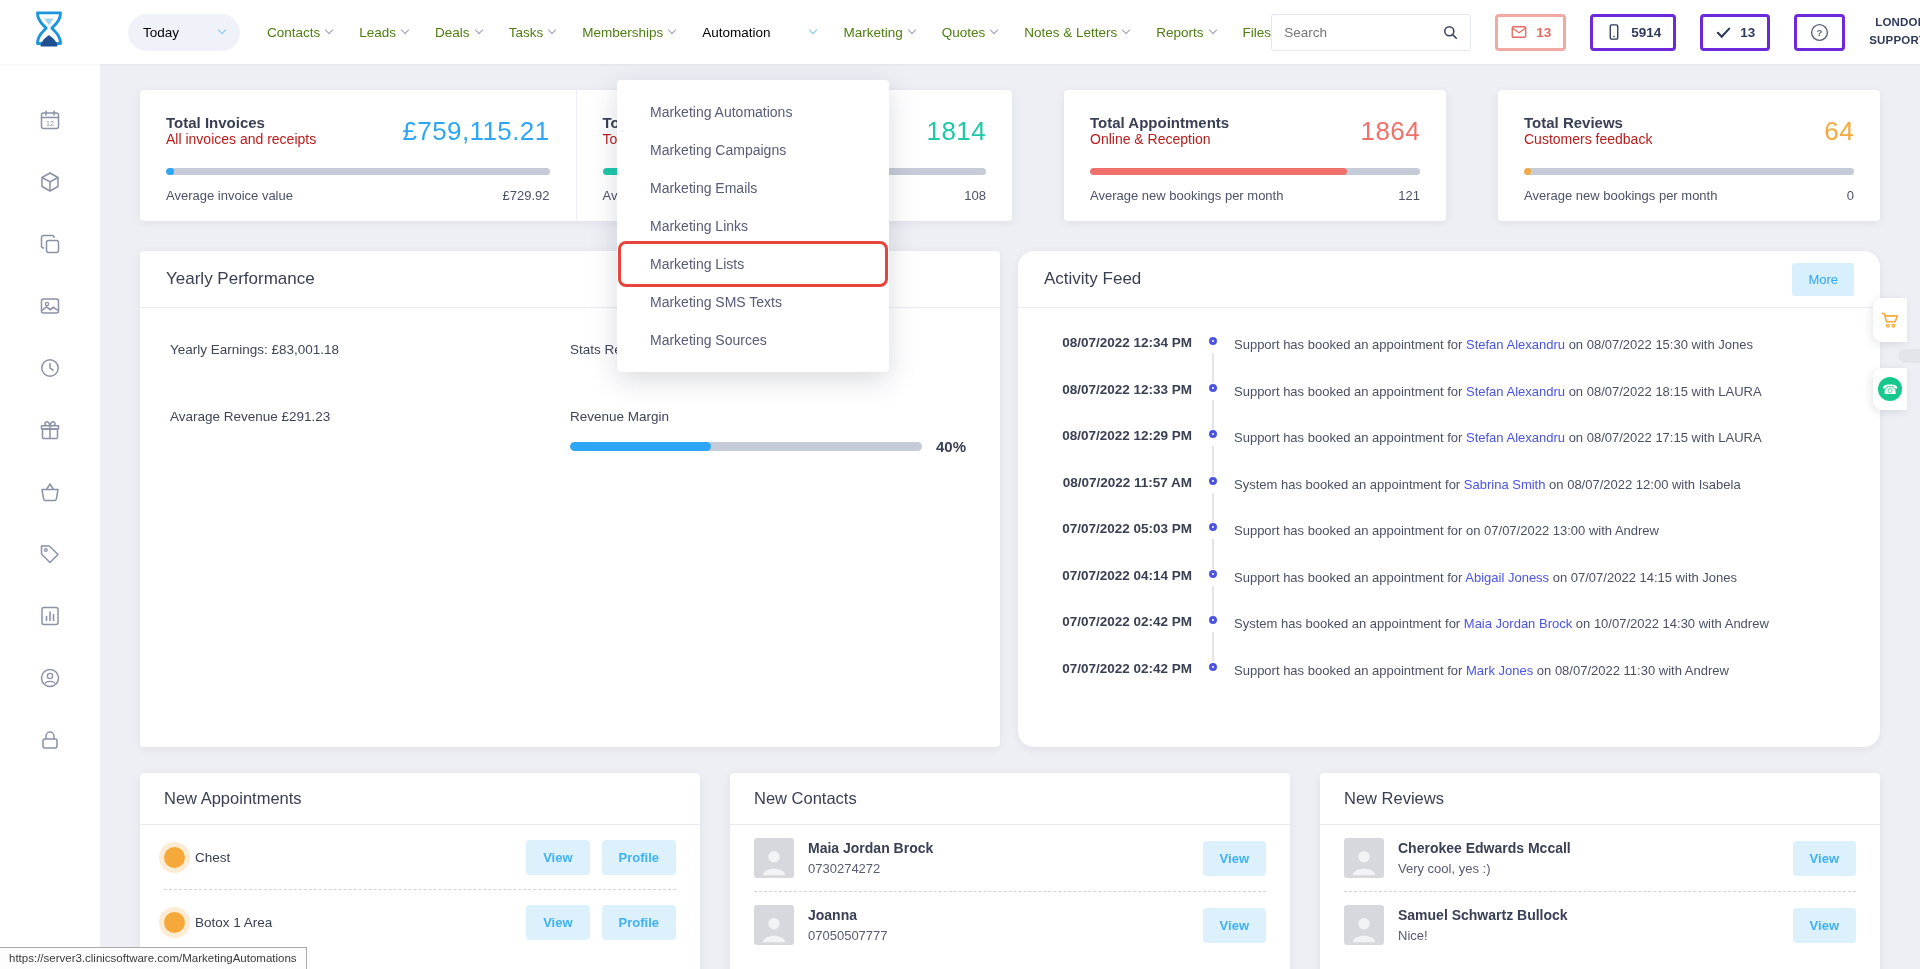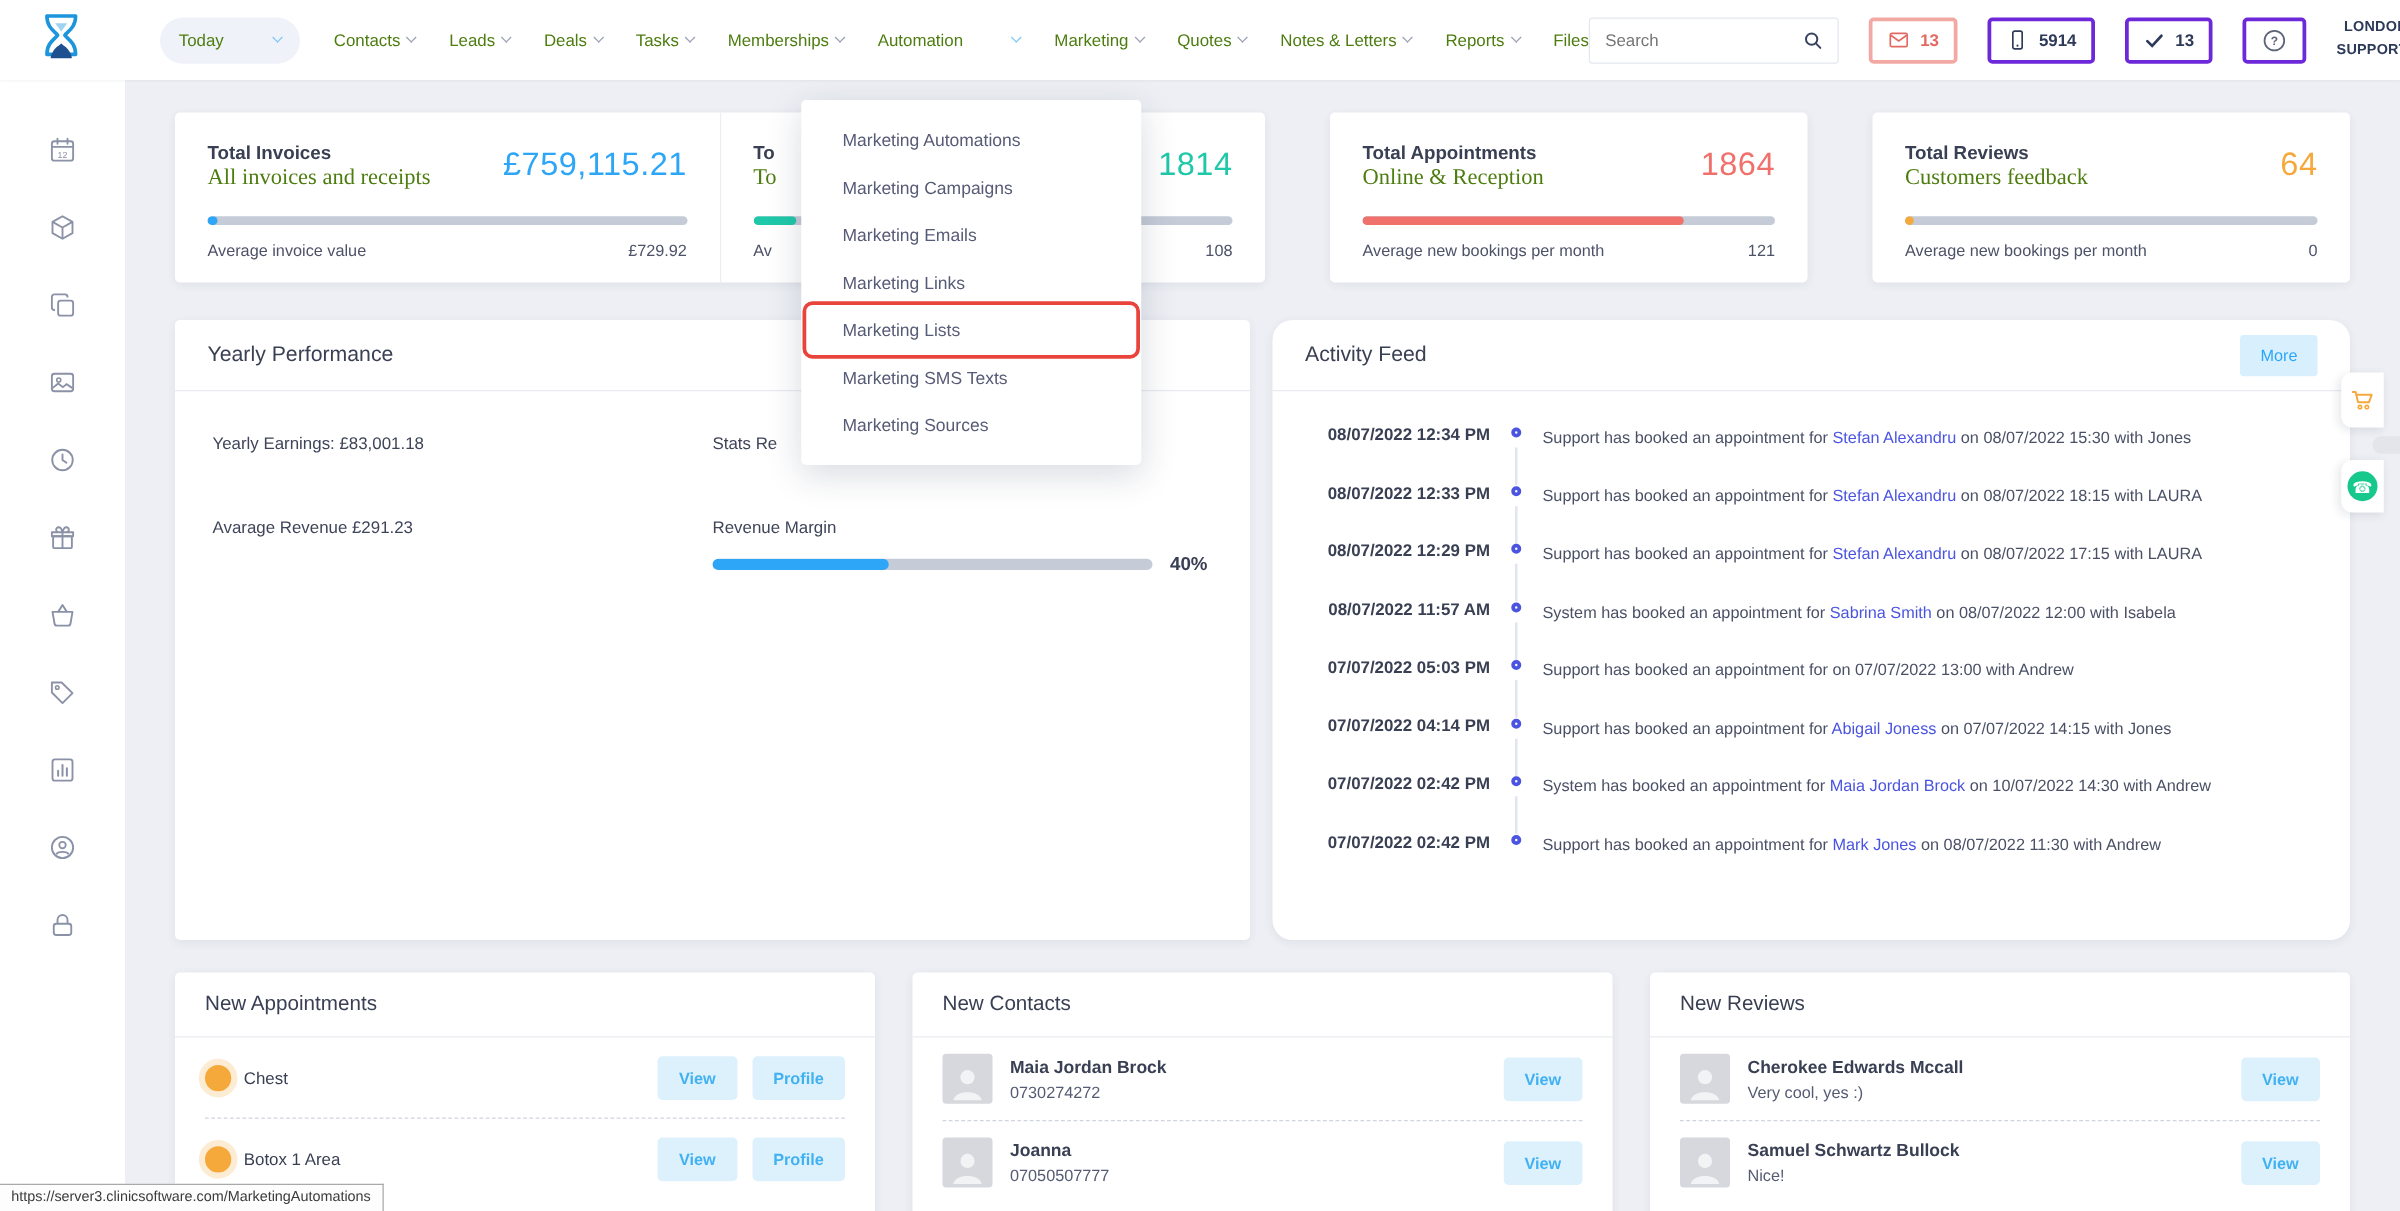--- a/index.html
+++ b/index.html
@@ -8,21 +8,21 @@
     width:1920px; height:969px; overflow:hidden; position:relative;
     background:#edeff4; font-family:"Liberation Sans", sans-serif;
   }
   
   .topbar { position:absolute; top:0; left:0; right:0; height:64px; background:#fff;
     display:flex; align-items:center; z-index:70; box-shadow:0 1px 2px rgba(20,30,60,.06); }
   .logo { margin-left:26px; width:46px; height:46px; flex:0 0 auto; }
   .nav { display:flex; align-items:center; gap:27px; margin-left:56px; }
   .nav-item { display:flex; align-items:center; gap:6px; font-size:13.5px; font-weight:500;
     color:#4d7c0f; cursor:pointer; white-space:nowrap; }
-  .nav-item.active { color:#4d7c0f;gap:40px; }
+  .nav-item.active { color:#000000;gap:40px; }
   .nav-item.pill { background:#f0f2f9; padding:11px 15px; border-radius:20px; }
   .caret { width:6px; height:6px; border-right:1.7px solid #9aa0b5; border-bottom:1.7px solid #9aa0b5;
     transform:rotate(45deg); margin-top:-4px; }
   .nav-item.active .caret { border-color:#7fc7f5; }
   .top-right { margin-left:auto; display:flex; align-items:center; gap:24px; margin-right:20px; }
   .search { display:flex; align-items:center; width:200px; height:37px;
     border:1px solid #e4e7ef; border-radius:3px; padding:0 10px; background:#fff; }
   .search input { border:none; outline:none; flex:1; font-size:13.5px; color:#555b73;
     background:transparent; font-family:inherit; min-width:0; }
   .ic-btn { height:37px; border:3px solid #6d28d9; border-radius:4px; display:flex; align-items:center;
@@ -40,21 +40,21 @@
   .main { position:absolute; left:100px; top:64px; right:0; bottom:0; padding:26px 40px 0 40px; }
   .card { background:#fff; border-radius:4px; box-shadow:0 2px 8px rgba(40,55,90,.07); }
   
   .stats-row { display:flex; gap:52px; margin-bottom:30px; }
   .stats-group { display:flex; flex:0 0 872px; }
   .stat { padding:24px 26px 18px; flex:1; }
   .stats-group .stat + .stat { border-left:1px solid #eceef4; }
   .card3 { flex:0 0 382px; } .card4 { flex:1; }
   .stat-head { display:flex; justify-content:space-between; align-items:flex-start; }
   .stat-title { font-size:15px; font-weight:700; color:#3a4054; margin-bottom:0; }
-  .stat-sub { font-size:18px; color:#4d7c0f;font-family:Liberation Serif, serif; }
+  .stat-sub { font-size:14px; color:#b91c1c; }
   .stat-value { font-size:26px; font-weight:400; letter-spacing:.4px; margin-top:2px; }
   .bar { height:7px; border-radius:4px; background:#c6cbd8; margin-top:21px; overflow:hidden; }
   .bar-fill { height:100%; border-radius:4px; }
   .stat-foot { display:flex; justify-content:space-between; font-size:13px; color:#4c5268; margin-top:13px; }
   
   .mid-row { display:flex; gap:18px; margin-bottom:26px; height:496px; }
   .yearly { flex:0 0 860px; }
   .activity { flex:1;border-radius:16px; }
   .panel-head { height:57px; display:flex; align-items:center; justify-content:space-between;
     padding:0 26px; border-bottom:1px solid #e9ebf1; }
@@ -89,21 +89,21 @@
   .row-label { font-size:13.5px; color:#3a4054; }
   .row-actions { margin-left:auto; display:flex; gap:12px; }
   .btn-lite { background:#ddf1fd; color:#41b1f2; font-size:13px; font-weight:700; padding:10px 17px;
     border-radius:4px; border:none; cursor:pointer; font-family:inherit; }
   .avatar-sq { width:40px; height:40px; background:#d6d8dd; border-radius:3px; margin-right:14px;
     flex:0 0 auto; overflow:hidden; display:flex; align-items:flex-end; justify-content:center; }
   .c-name { font-size:14px; color:#3a4054; font-weight:600; margin-bottom:5px; }
   .c-sub { font-size:13px; color:#555b73; }
   
   .dropdown { position:absolute; left:617px; top:80px; width:272px; background:#fff; border-radius:4px;
-    box-shadow:0 8px 28px rgba(30,40,70,.17); padding:13px 0; z-index:60;margin-left:24px; }
+    box-shadow:0 8px 28px rgba(30,40,70,.17); padding:13px 0; z-index:60; }
   .dd-item { height:38px; display:flex; align-items:center; padding:0 33px; font-size:14px; color:#565b76;
     cursor:pointer; position:relative; }
   .red-frame { position:absolute; left:1px; right:1px; top:-4px; bottom:-4px; border:3px solid #e8443b;
     border-radius:8px; pointer-events:none; }
   
   .float-box { position:absolute; width:34px; background:#fff; border-radius:9px 0 0 9px;
     box-shadow:-2px 2px 8px rgba(20,30,60,.1); display:flex; align-items:center; justify-content:center;
     cursor:pointer; z-index:40; right:13px; }
   .float-cart { top:298px; height:44px; }
   .float-gray { position:absolute; right:0; top:349px; width:22px; height:14px; background:#e3e5ea;

